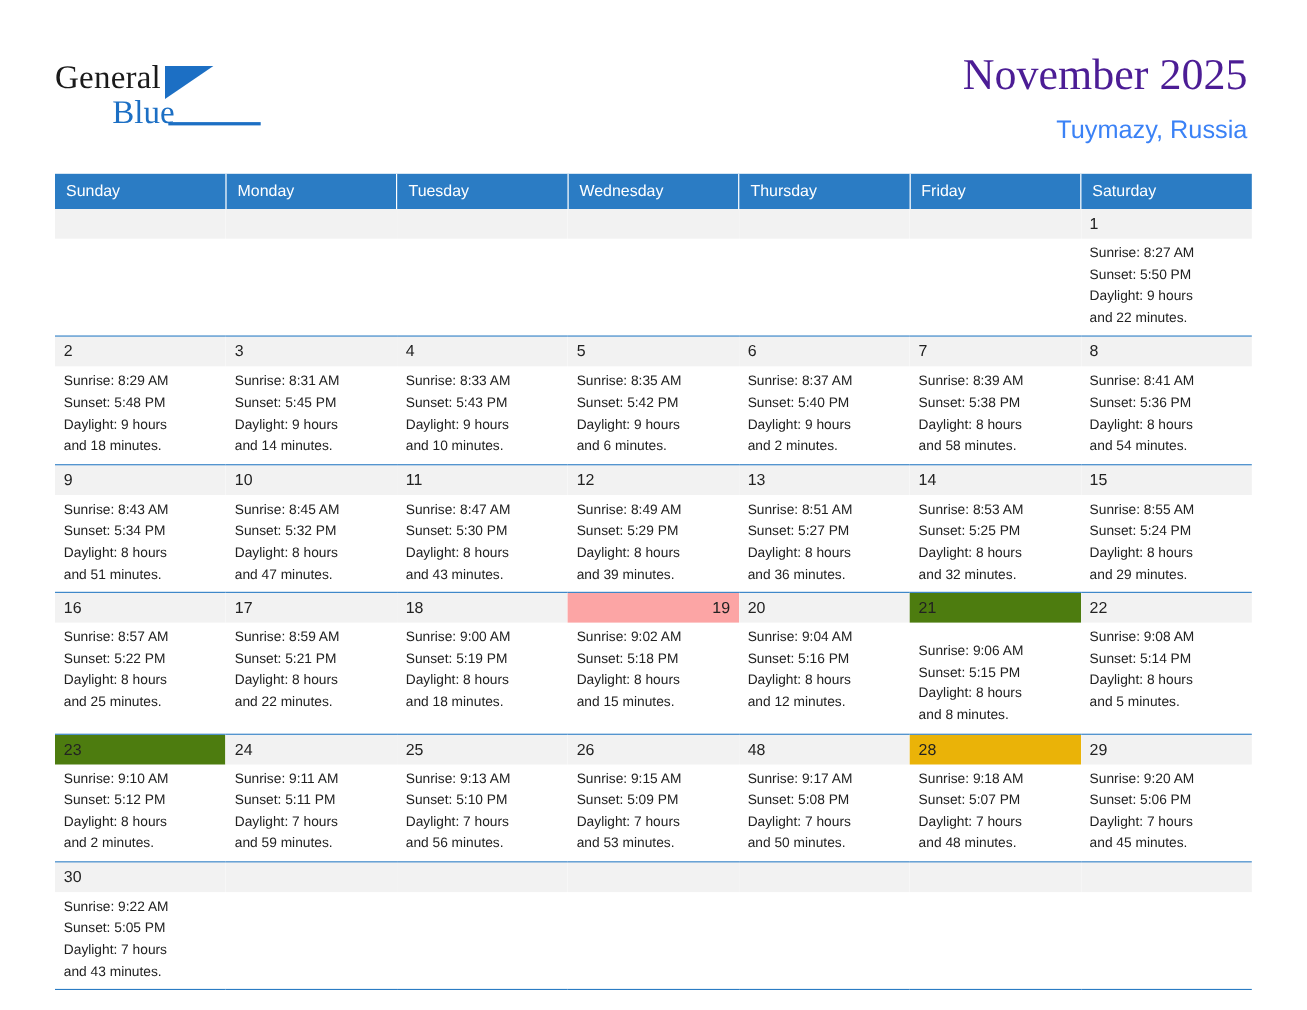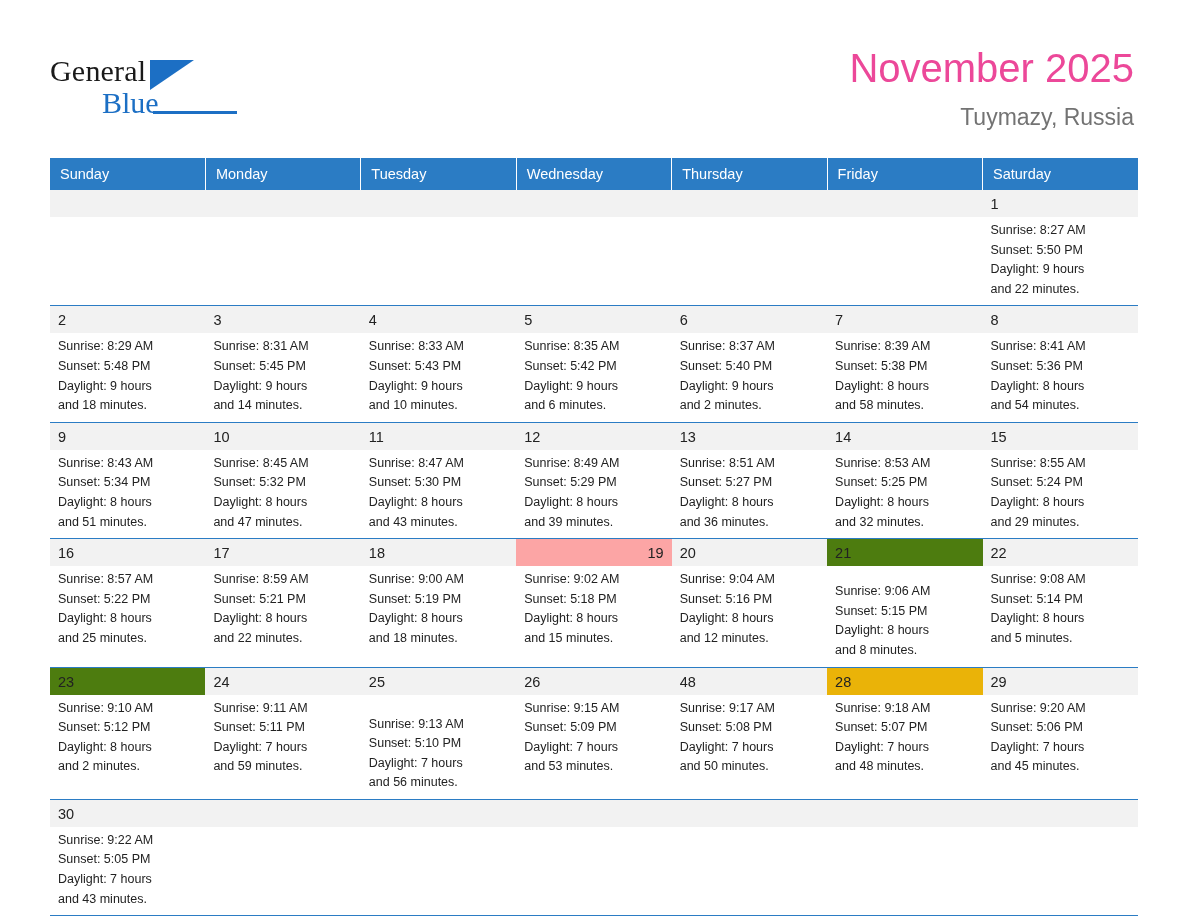--- a/index.html
+++ b/index.html
@@ -63,27 +63,28 @@
     background: #1c6fc4;
   }
   .title-block {
     text-align: right;
     padding-right: 4px;
   }
   .month-title {
     font-size: 40px;
     font-weight: normal;
     line-height: 48px;
-    color: #ec4899;
+    color: #4c1d95;
+    font-family: Liberation Serif, serif;
   }
   .location {
     font-size: 23px;
     line-height: 34px;
     margin-top: 8px;
-    color: #737373;
+    color: #3b82f6;
   }
   table.calendar {
     width: 1088px;
     border-collapse: collapse;
     margin-top: 18px;
     table-layout: fixed;
   }
   table.calendar thead th {
     background: #2b7cc4;
     color: #ffffff;
@@ -338,21 +339,21 @@
             <div class="info">and 2 minutes.</div>
           </td>
           <td>
             <div class="daynum" style="background: rgb(242, 242, 242); margin: -5px -8px 4px; padding: 4px 8px 3px;">24</div>
             <div class="info">Sunrise: 9:11 AM</div>
             <div class="info">Sunset: 5:11 PM</div>
             <div class="info">Daylight: 7 hours</div>
             <div class="info">and 59 minutes.</div>
           </td>
           <td>
-            <div class="daynum" style="background: rgb(242, 242, 242); margin: -5px -8px 20px; padding: 4px 8px 3px;">25</div>
+            <div class="daynum" style="background: rgb(242, 242, 242); margin: -5px -8px 4px; padding: 4px 8px 3px;">25</div>
             <div class="info">Sunrise: 9:13 AM</div>
             <div class="info">Sunset: 5:10 PM</div>
             <div class="info">Daylight: 7 hours</div>
             <div class="info">and 56 minutes.</div>
           </td>
           <td>
             <div class="daynum" style="background: rgb(242, 242, 242); margin: -5px -8px 4px; padding: 4px 8px 3px;">26</div>
             <div class="info">Sunrise: 9:15 AM</div>
             <div class="info">Sunset: 5:09 PM</div>
             <div class="info">Daylight: 7 hours</div>

